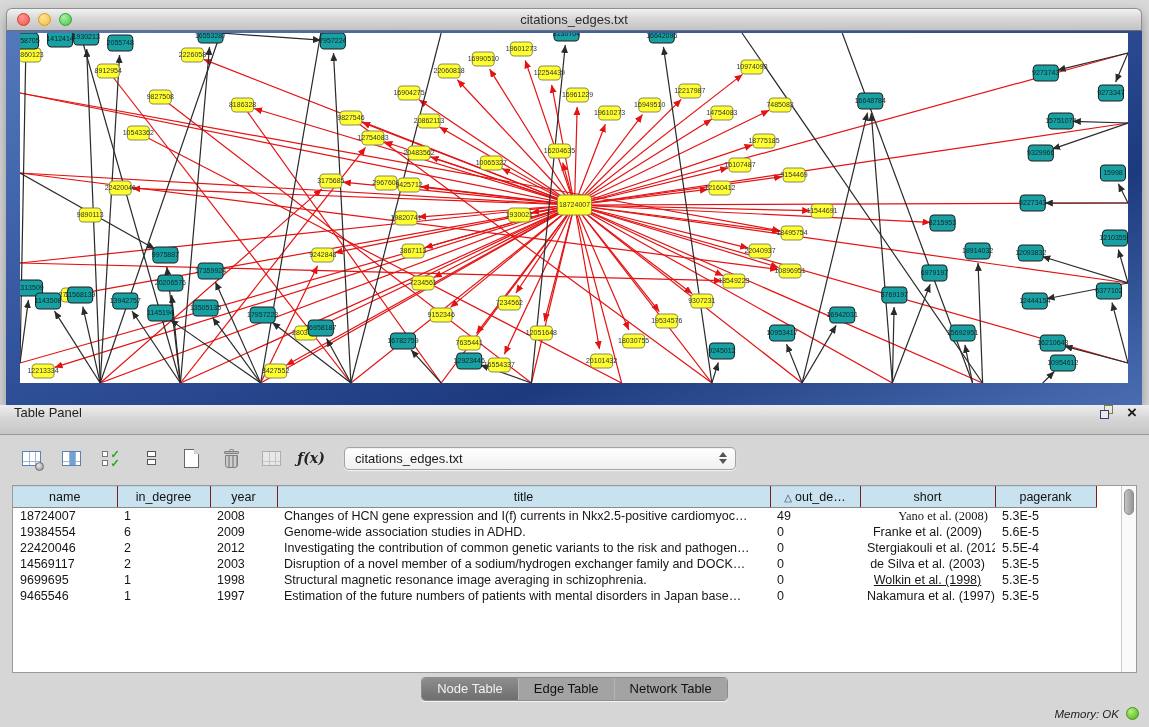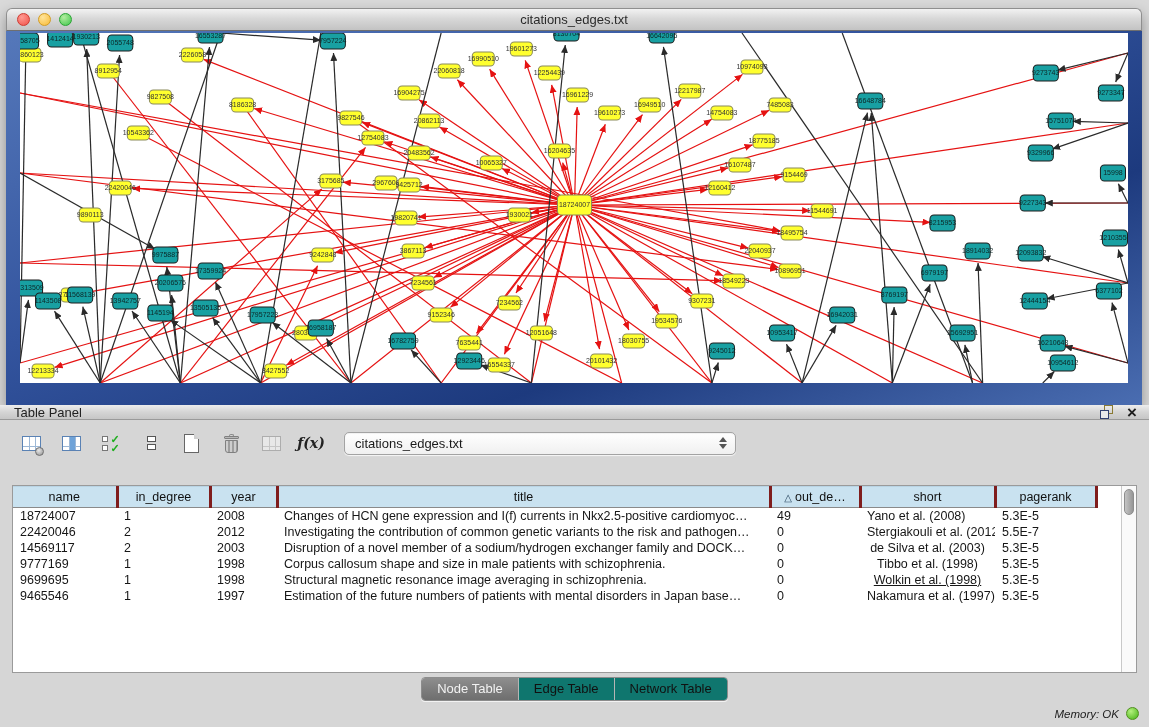--- a/index.html
+++ b/index.html
@@ -36,24 +36,24 @@
   .net-frame {
     height:374px;
     background:linear-gradient(160deg,#5578ba 0%,#33549e 40%,#1d3a7e 70%,#4a6db1 100%);
     padding:2px 14px 22px 14px;
   }
   .net-canvas { width:100%; height:100%; background:#ffffff; display:block; }
 
   
   .table-panel { position:absolute; left:0; top:405px; width:1149px; height:322px; background:#d6d6d6; }
   .panel-header {
-    height:15px;
+    height:30px;
     background:linear-gradient(180deg,#ededed 0%,#d5d5d5 50%,#c6c6c6 100%);
     border-bottom:1px solid #9a9a9a;
-    display:flex; align-items:center; position:relative;
+    display:flex; position:relative;
   }
   .panel-title { font-size:13px; color:#222; margin-left:14px; }
   .panel-header-icons { position:absolute; right:12px; display:flex; align-items:center; gap:12px; }
   .float-icon { position:relative; width:15px; height:15px; }
   .float-icon .sq-back { position:absolute; left:4px; top:0; width:9px; height:9px; border:1px solid #8a7a33; background:transparent; }
   .float-icon .sq-front { position:absolute; left:0; top:5px; width:9px; height:9px; border:1px solid #31406f; background:#e9e9e9; }
   .close-x { font-size:17px; font-weight:bold; color:#1c1c1c; line-height:15px; cursor:default; }
 
   
   .toolbar { display:flex; align-items:center; gap:14px; padding:10px 0 8px 18px; height:44px; }
@@ -96,39 +96,39 @@
   .combo .arrows .dn { border-top:5px solid #555; }
 
   
   .table-wrap {
     position:absolute; left:12px; right:12px; top:80px; height:188px;
     background:#fff; border:1px solid #9a9a9a; overflow:hidden;
   }
   table.data { border-collapse:collapse; table-layout:fixed; }
   table.data th {
     height:21px; background:#c9e2f0; font-weight:normal; font-size:12.5px; color:#111;
-    border-right:3px solid #7f1d1d; border-bottom:1px solid #8a8a8a; border-top:1px solid #b9d4e4;
+    border-right:1px solid #7f1d1d; border-bottom:1px solid #8a8a8a; border-top:1px solid #b9d4e4;
     white-space:nowrap; overflow:hidden;
   }
   table.data td {
     height:16px; font-size:12.5px; color:#161616; padding:0 7px;
     white-space:nowrap; overflow:hidden; line-height:16px;
   }
   .sort-tri { font-size:10px; color:#2d4a63; margin-right:3px; }
   .vscroll { position:absolute; right:0; top:0; bottom:0; width:15px; background:#fafafa; border-left:1px solid #c9c9c9; }
   .vthumb { position:absolute; left:2px; top:3px; width:10px; height:26px; border-radius:5px;
     background:linear-gradient(90deg,#c4c4c4,#969696); border:1px solid #8d8d8d; }
 
   
   .tabs-row { position:absolute; left:0; right:0; top:272px; display:flex; justify-content:center; }
   .seg { display:flex; border:1px solid #8c8c8c; border-radius:4px; overflow:hidden; background:#fdfdfd;
     box-shadow:0 1px 0 rgba(255,255,255,.7); }
   .seg button {
     font-family:"Liberation Sans", sans-serif; font-size:13px; padding:3px 15px 4px 15px;
-    border:none; background:#0f766e; color:#111; cursor:default;
+    border:none; background:#a3a3a3; color:#111; cursor:default;
   }
   .seg button + button { border-left:1px solid #b5b5b5; }
   .seg button.active {
     background:linear-gradient(180deg,#8e8e8e,#6e6e6e); color:#f2f2f2; border-left:none;text-align:right;
   }
 
   
   .status-bar { position:absolute; left:0; right:0; bottom:0; height:27px; display:flex; align-items:center; justify-content:flex-end; }
   .mem-label { font-size:11.5px; color:#222; margin-right:7px;font-style:italic; }
   .mem-dot { width:13px; height:13px; border-radius:50%; margin-right:10px;
@@ -767,48 +767,48 @@
             <th>pagerank</th>
           </tr>
         </thead>
       <tbody id="tbody">
           <tr>
             <td>18724007</td>
             <td>1</td>
             <td>2008</td>
             <td>Changes of HCN gene expression and I(f) currents in Nkx2.5-positive cardiomyoc…</td>
             <td>49</td>
-            <td style="text-align: left;">Yano et al. (2008)</td>
+            <td style="text-align: right; font-family: Liberation Serif, serif;">Yano et al. (2008)</td>
             <td>5.3E-5</td>
+          </tr>
+          <tr>
+            <td>19384554</td>
+            <td>6</td>
+            <td>2009</td>
+            <td>Genome-wide association studies in ADHD.</td>
+            <td>0</td>
+            <td style="text-align: center;">Franke et al. (2009)</td>
+            <td>5.6E-5</td>
           </tr>
           <tr>
             <td>22420046</td>
             <td>2</td>
             <td>2012</td>
             <td>Investigating the contribution of common genetic variants to the risk and pathogen…</td>
             <td>0</td>
             <td style="text-align: center;">Stergiakouli et al. (2012)</td>
-            <td>5.5E-7</td>
+            <td>5.5E-4</td>
           </tr>
           <tr>
             <td>14569117</td>
             <td>2</td>
             <td>2003</td>
             <td>Disruption of a novel member of a sodium/hydrogen exchanger family and DOCK…</td>
             <td>0</td>
             <td style="text-align: center;">de Silva et al. (2003)</td>
-            <td>5.3E-5</td>
-          </tr>
-          <tr>
-            <td>9777169</td>
-            <td>1</td>
-            <td>1998</td>
-            <td>Corpus callosum shape and size in male patients with schizophrenia.</td>
-            <td>0</td>
-            <td style="text-align: center;">Tibbo et al. (1998)</td>
             <td>5.3E-5</td>
           </tr>
           <tr>
             <td>9699695</td>
             <td>1</td>
             <td>1998</td>
             <td>Structural magnetic resonance image averaging in schizophrenia.</td>
             <td>0</td>
             <td style="text-align: center; text-decoration: underline;">Wolkin et al. (1998)</td>
             <td>5.3E-5</td>

